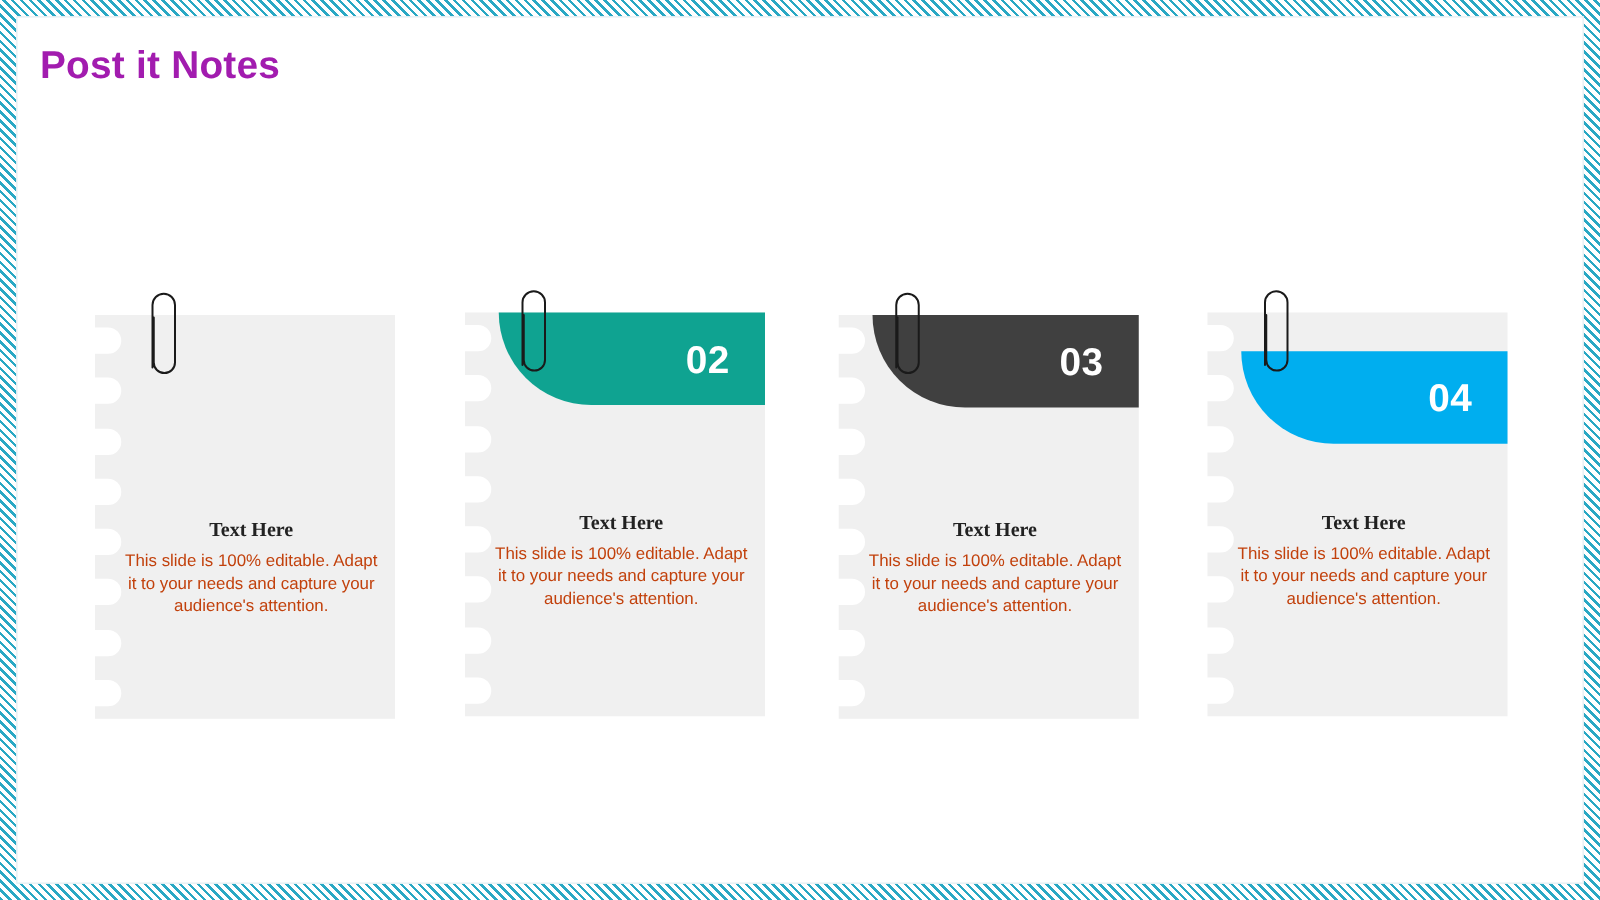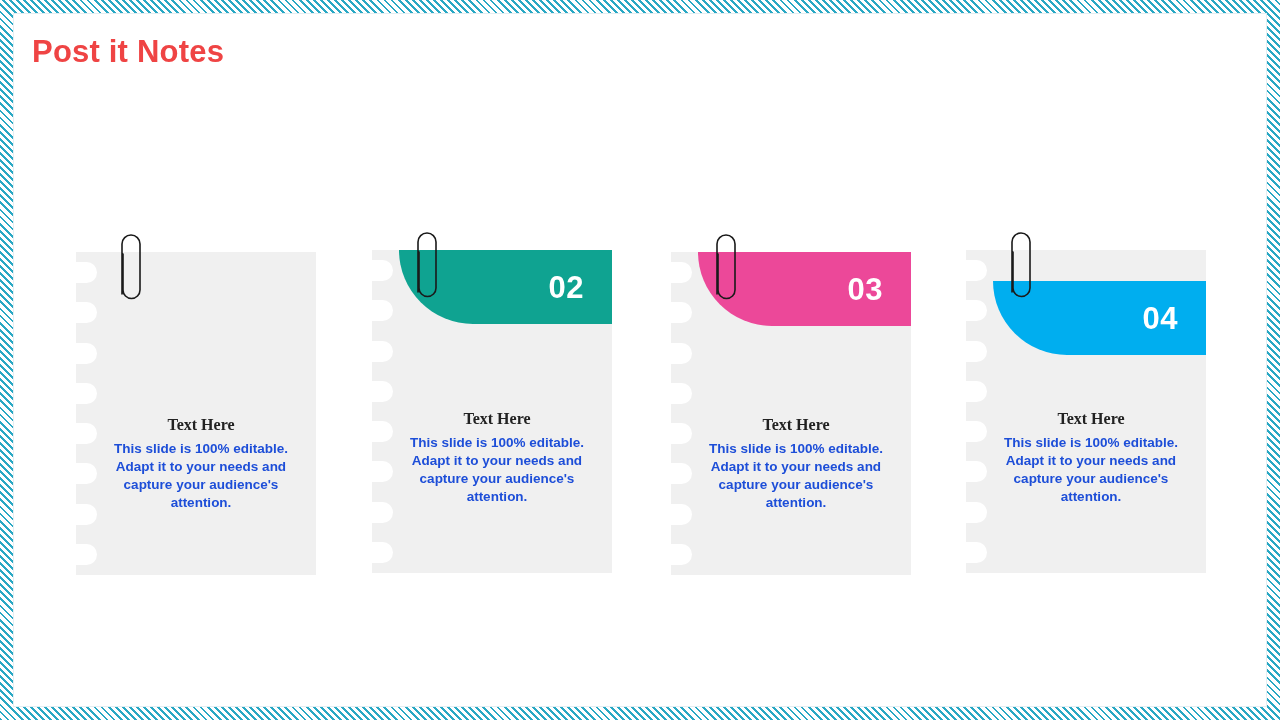--- a/index.html
+++ b/index.html
@@ -40,21 +40,21 @@
     border: 1px solid #e3eef2;
   }
 
   
   .slide-title {
     position: absolute;
     left: 18px;
     top: 20px;
     font-size: 31px;
     font-weight: bold;
-    color: #ef4444;
+    color: #a21caf;
     letter-spacing: 0.2px;
     white-space: nowrap;
   }
 
   
   .cards-row {
     position: absolute;
     left: 0;
     top: 0;
     width: 1254px;
@@ -142,22 +142,21 @@
   .card-heading {
     font-size: 16px;
     font-weight: bold;
     color: #222222;
     margin-bottom: 6px;
     font-family: Liberation Serif, serif;
   }
   .card-body-text {
     font-size: 13.5px;
     line-height: 1.33;
-    color: #1d4ed8;
-    font-weight: bold;
+    color: #c2410c;
   }
 </style>
 </head>
 <body>
 
 <div class="slide-frame">
   <div class="slide-inner">
 
     <div class="slide-title">Post it Notes</div>
 
@@ -217,21 +216,21 @@
         <div class="card-notches">
           <div class="notch"></div>
           <div class="notch"></div>
           <div class="notch"></div>
           <div class="notch"></div>
           <div class="notch"></div>
           <div class="notch"></div>
           <div class="notch"></div>
           <div class="notch"></div>
         </div>
-        <div class="card-head" style="background:#ec4899;">
+        <div class="card-head" style="background:#404040;">
           <span class="card-number">03</span>
         </div>
         <div class="clip">
           <svg viewBox="0 0 34 82" width="34" height="82">
             <path d="M10 66 L10 16 A9 9 0 0 1 28 16 L28 62 A8.5 8.5 0 0 1 11 62 L11 26" fill="none" stroke="#1a1a1a" stroke-width="1.6" stroke-linecap="round" stroke-linejoin="round"></path>
           </svg>
         </div>
         <div class="card-text" style="top:178px;">
           <div class="card-heading">Text Here</div>
           <div class="card-body-text">This slide is 100% editable. Adapt it to your needs and capture your audience's attention.</div>

